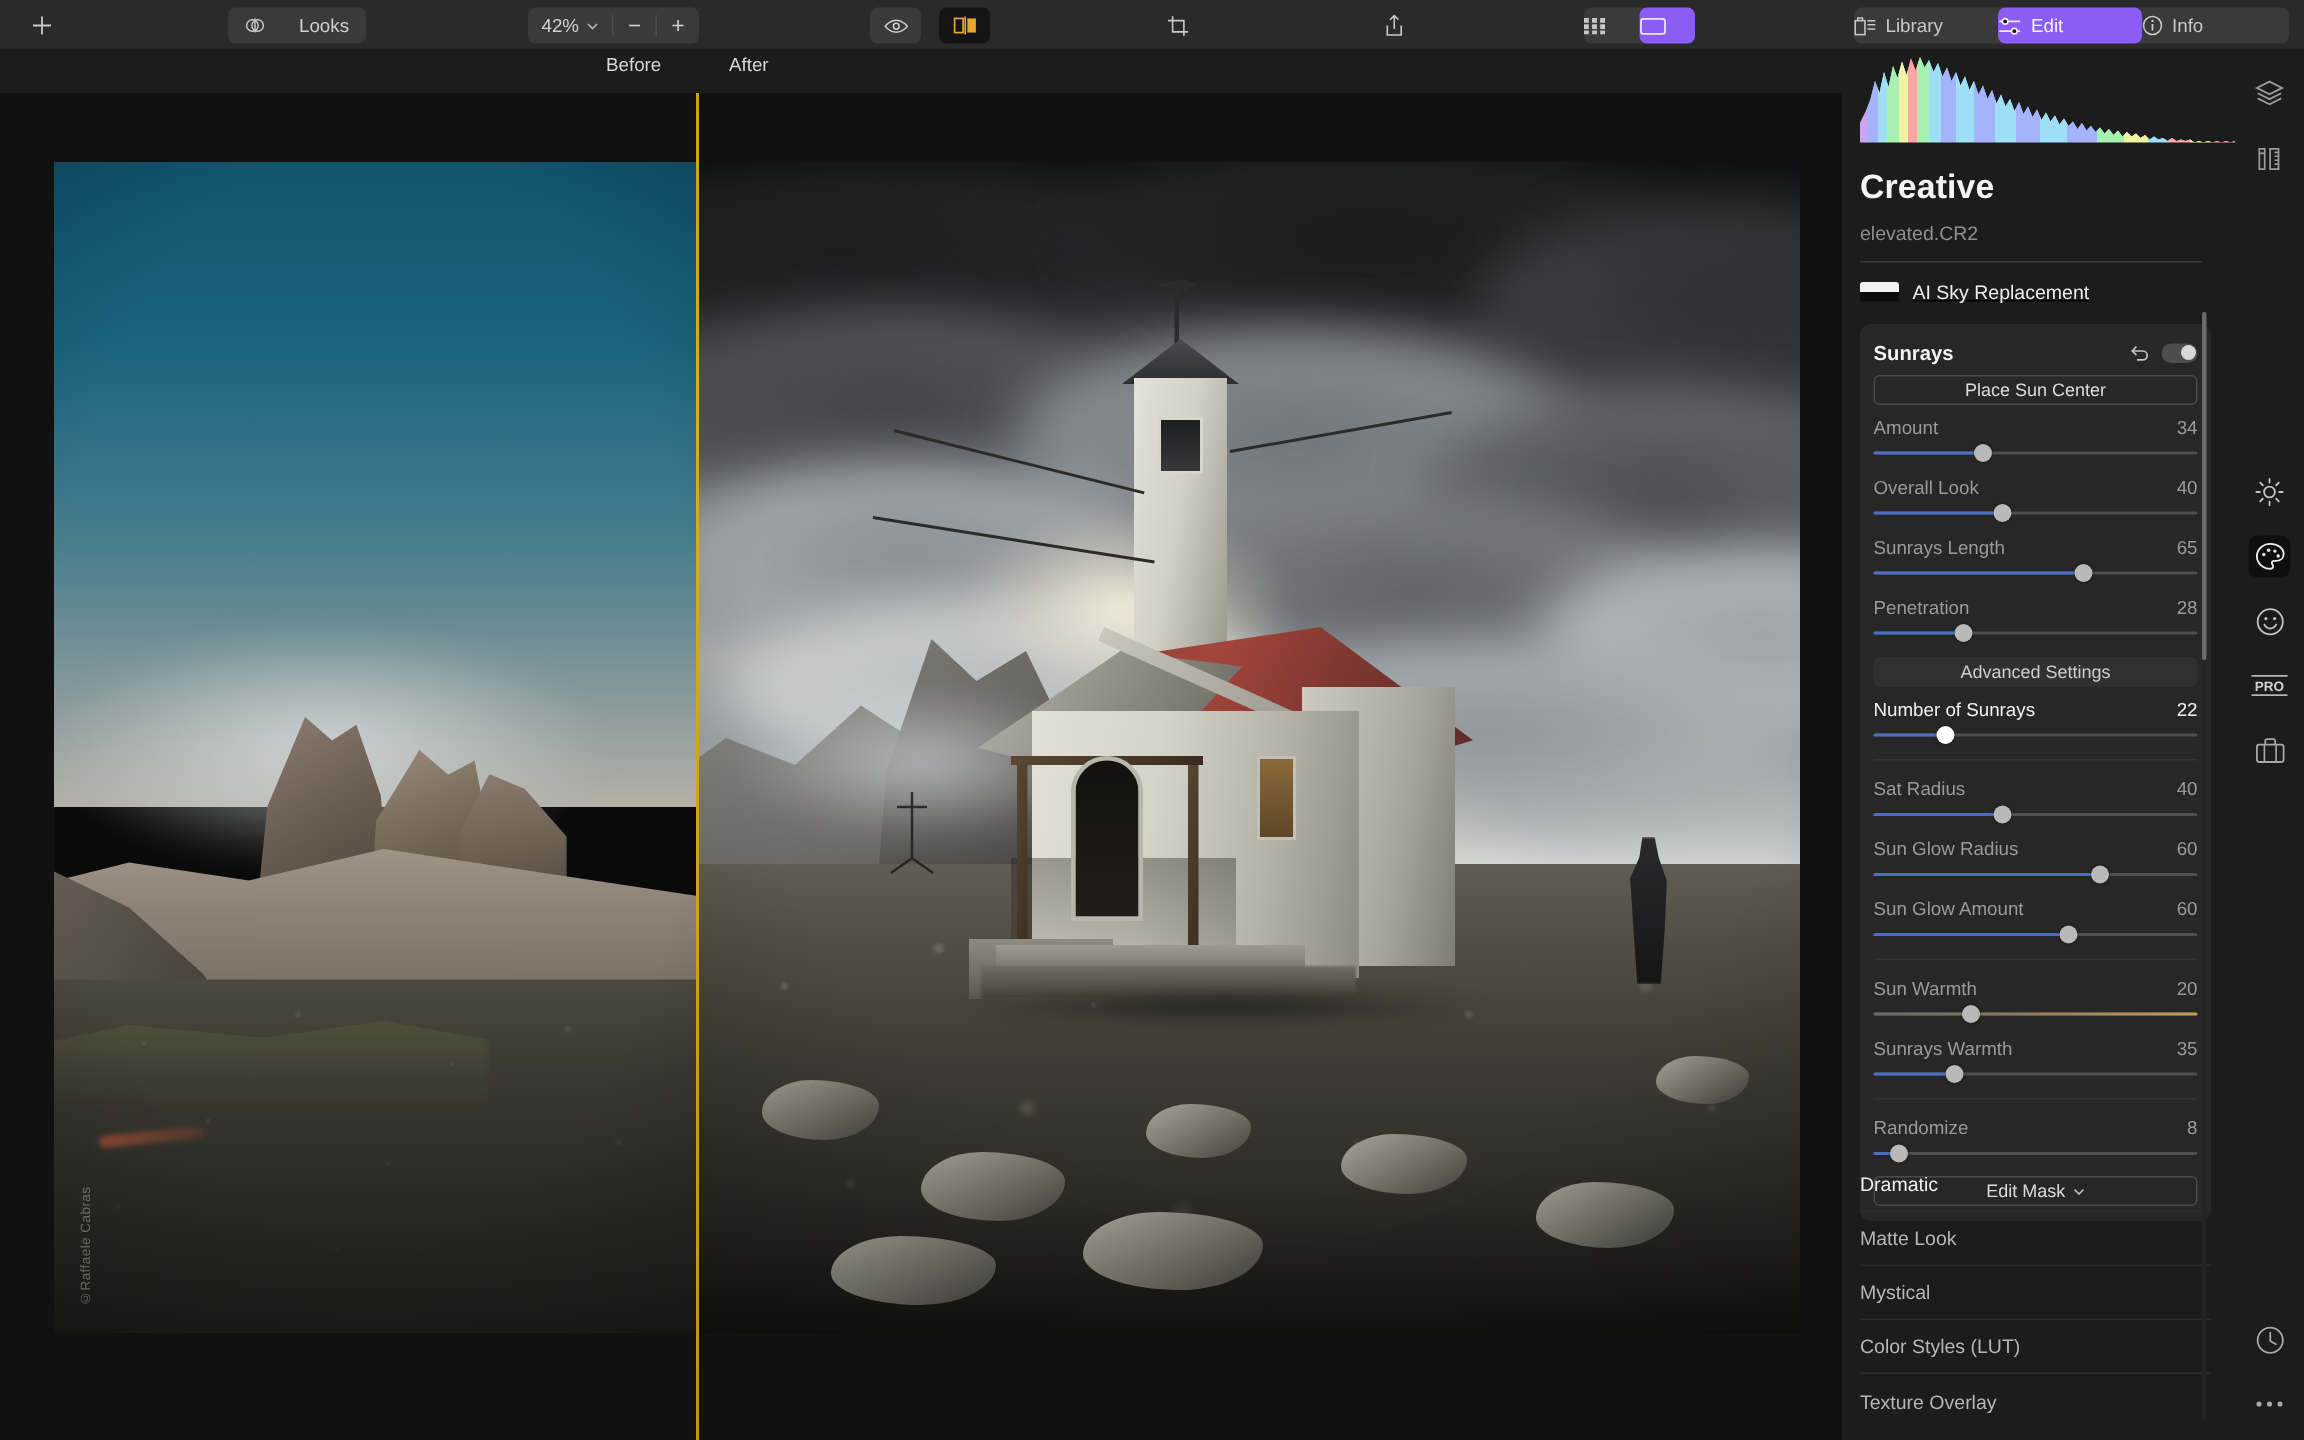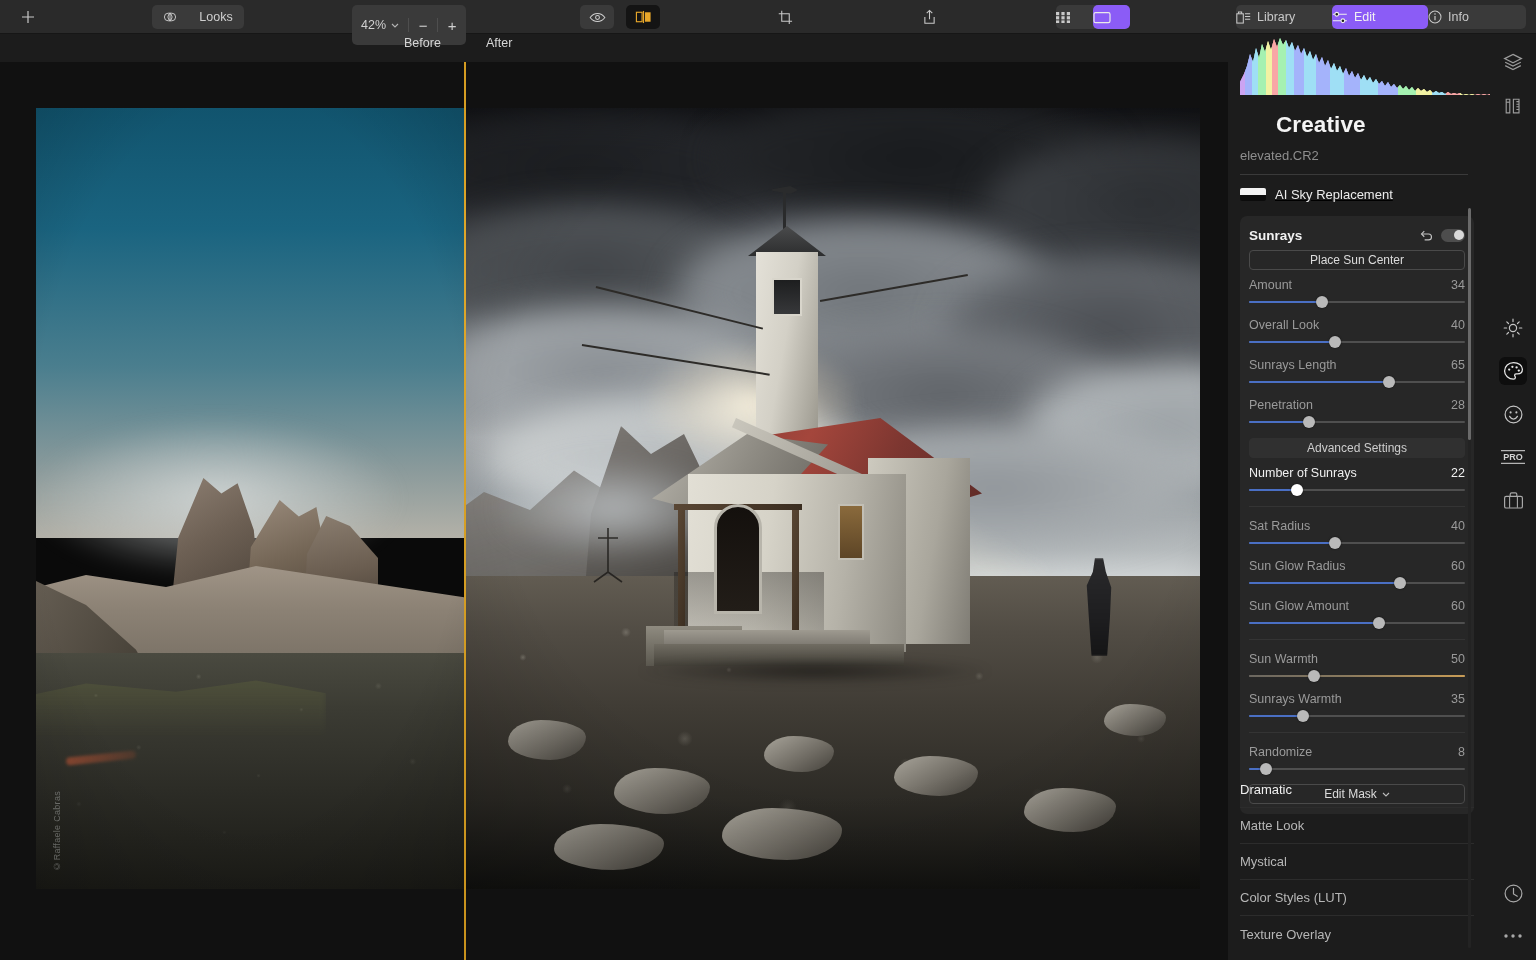--- a/index.html
+++ b/index.html
@@ -27,21 +27,21 @@
   }
   .tb-plain { background: transparent; }
   .tb-seg { background: #3a3a3a; border-radius: 5px; position:absolute; top:5px; height:24px; display:flex; }
   .seg-item {
     display:flex; align-items:center; 
     border-radius: 5px; color:#c8c8c8; font-size:12.5px; height:24px;
   }
   .seg-item.active { background:#8b5cf6; color:#f2f2f2; }
 
   .zoomgrp {
-    position:absolute; left:352px; top:5px; height:40px;
+    position:absolute; left:352px; top:5px; height:24px;
     display:flex; align-items:center; background:#3a3a3a; border-radius:5px;
   }
   .zoomval {
     display:flex; align-items:center; gap:5px; padding:0 9px; height:24px;
     color:#d0d0d0; font-size:12.5px;
   }
   .zoomsep { width:1px; height:14px; background:#4e4e4e; }
   .zoomstep { width:28px; height:24px; display:flex; align-items:center; justify-content:center; color:#d0d0d0; font-size:15px;}
 
   .icon { display:inline-block; line-height:0; }
@@ -330,21 +330,20 @@
     position:absolute; left:1228px; top:34px; width:308px; height:926px;
     background:#1c1c1c;
   }
   .histo {
     position:absolute; left:12px; top:2px; width:250px; height:62px;
     overflow:hidden;
   }
   .panel-title {
     position:absolute; left:12px; top:78px; font-size:22.5px; color:#f4f4f4; font-weight:600;
     letter-spacing:.1px;
-    margin-left:36px;
   }
   .panel-file {
     position:absolute; left:12px; top:114px; font-size:13px; color:#8e8e8e;
   }
   .panel-rule {
     position:absolute; left:12px; top:140px; width:228px; height:1px; background:#3a3a3a;
   }
   .sky-row {
     position:absolute; left:12px; top:148px; width:232px; height:24px;
     display:flex; align-items:center; gap:9px;text-decoration:underline;
@@ -847,21 +846,21 @@
             </div>
         </div>
       </div>
 
       <div class="sep"></div>
 
       <div>
         <div class="sl">
           <div class="sl-row">
               <span class="sl-name">Sun Warmth</span>
-              <span class="sl-val">50</span>
+              <span class="sl-val">20</span>
             </div>
           <div class="track">
               <span class="bar"></span>
               <span class="fill warm" style="width:100%"></span>
               <span class="knob" style="left:30%"></span>
             </div>
         </div>
         <div class="sl">
           <div class="sl-row">
               <span class="sl-name">Sunrays Warmth</span>

